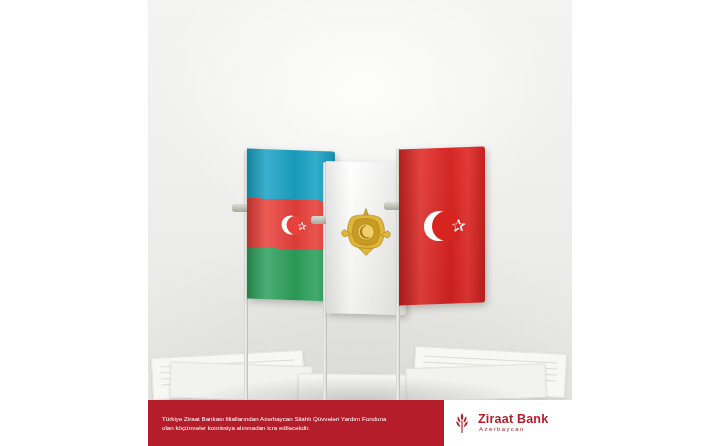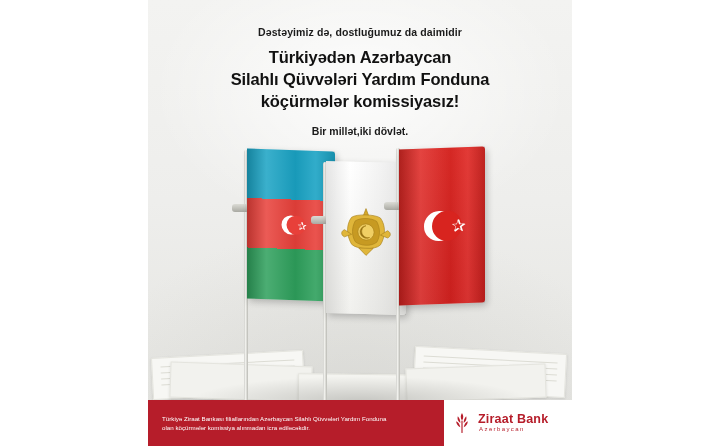--- a/index.html
+++ b/index.html
@@ -315,29 +315,20 @@
     letter-spacing: 1.4px;
     padding-left: 1px;
   }
 </style>
 </head>
 <body>
 
 <div class="stage">
   <div class="poster">
 
-    <div class="text-block">
-      <div class="kicker">Dəstəyimiz də, dostluğumuz da daimidir</div>
-      <div class="headline">
-        <span class="ln">Türkiyədən Azərbaycan</span>
-        <span class="ln">Silahlı Qüvvələri Yardım Fonduna</span>
-        <span class="ln">köçürmələr komissiyasız!</span>
-      </div>
-      <div class="subline">Bir millət,iki dövlət.</div>
-    </div>
 
     <div class="papers">
       <div class="paper p1">
           <div class="ruled"></div>
         </div>
       <div class="paper p2"></div>
       <div class="paper p5"></div>
       <div class="paper p3">
           <div class="ruled"></div>
         </div>

